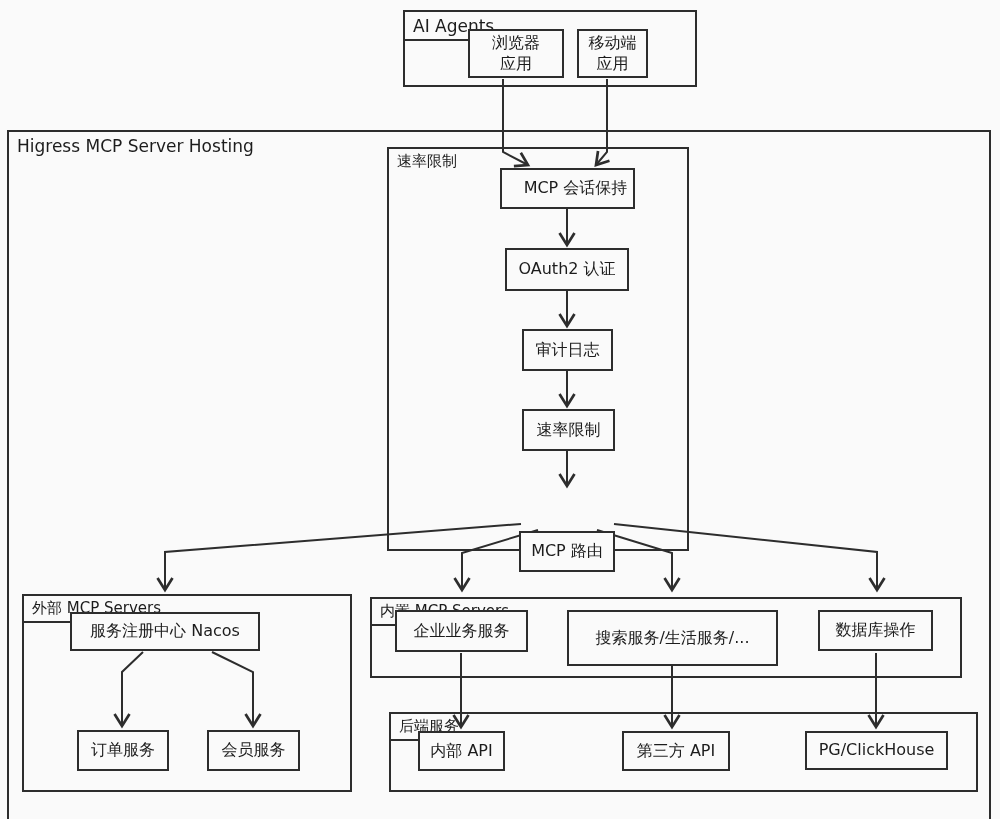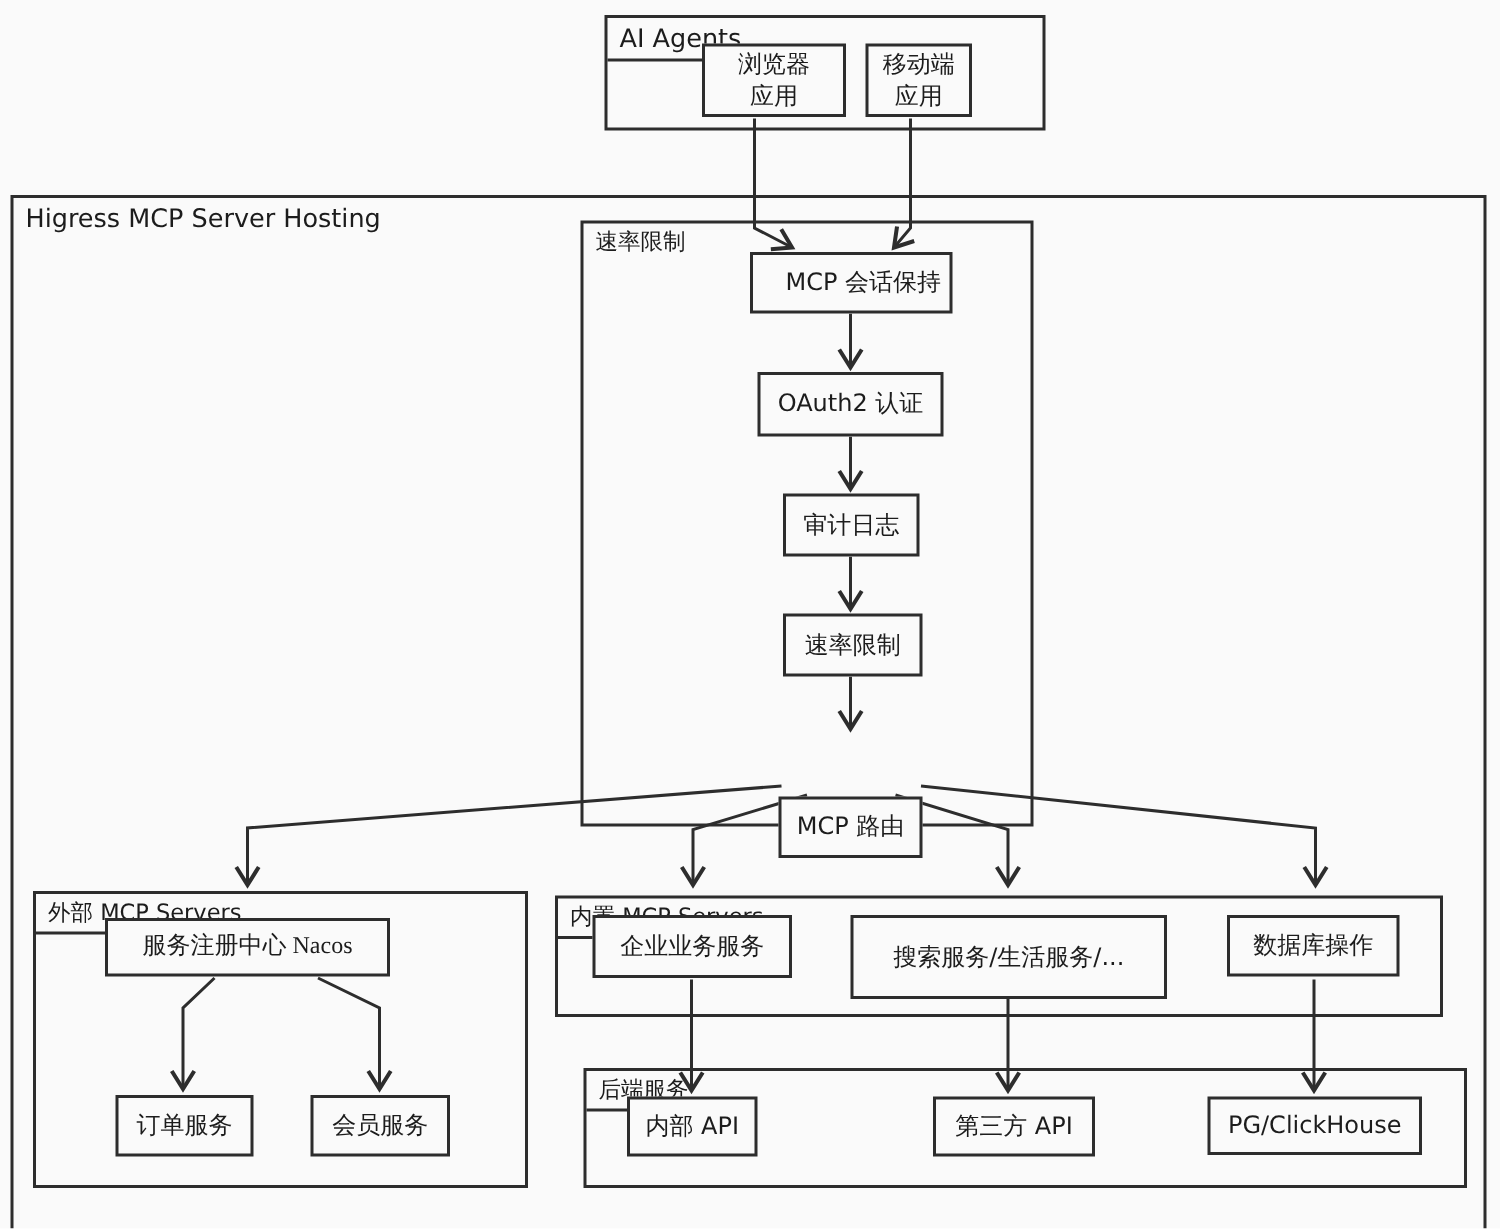--- a/index.html
+++ b/index.html
@@ -117,21 +117,21 @@
 应用</div>
   <div class="node" style="left:577px;top:29px;width:71px;height:49px;">移动端
 应用</div>
 
   <div class="node" style="left:500px;top:168px;width:135px;height:41px;padding-left:20px;">MCP 会话保持</div>
   <div class="node" style="left:505px;top:248px;width:124px;height:43px;">OAuth2 认证</div>
   <div class="node" style="left:522px;top:329px;width:91px;height:42px;">审计日志</div>
   <div class="node" style="left:522px;top:409px;width:93px;height:42px;">速率限制</div>
   <div class="node" style="left:519px;top:489px;width:96px;height:41px;margin-top:42px;">MCP 路由</div>
 
-  <div class="node" style="left:70px;top:612px;width:190px;height:39px;font-family:Liberation Serif, serif;">服务注册中心 Nacos</div>
+  <div class="node" style="left:70px;top:612px;width:190px;height:39px;">服务注册中心 Nacos</div>
   <div class="node" style="left:77px;top:730px;width:92px;height:41px;">订单服务</div>
   <div class="node" style="left:207px;top:730px;width:93px;height:41px;">会员服务</div>
 
   <div class="node" style="left:395px;top:610px;width:133px;height:42px;">企业业务服务</div>
   <div class="node" style="left:567px;top:610px;width:211px;height:56px;">搜索服务/生活服务/...</div>
   <div class="node" style="left:818px;top:610px;width:115px;height:41px;">数据库操作</div>
 
   <div class="node" style="left:418px;top:731px;width:87px;height:40px;">内部 API</div>
   <div class="node" style="left:622px;top:731px;width:108px;height:40px;">第三方 API</div>
   <div class="node" style="left:805px;top:731px;width:143px;height:39px;">PG/ClickHouse</div>

